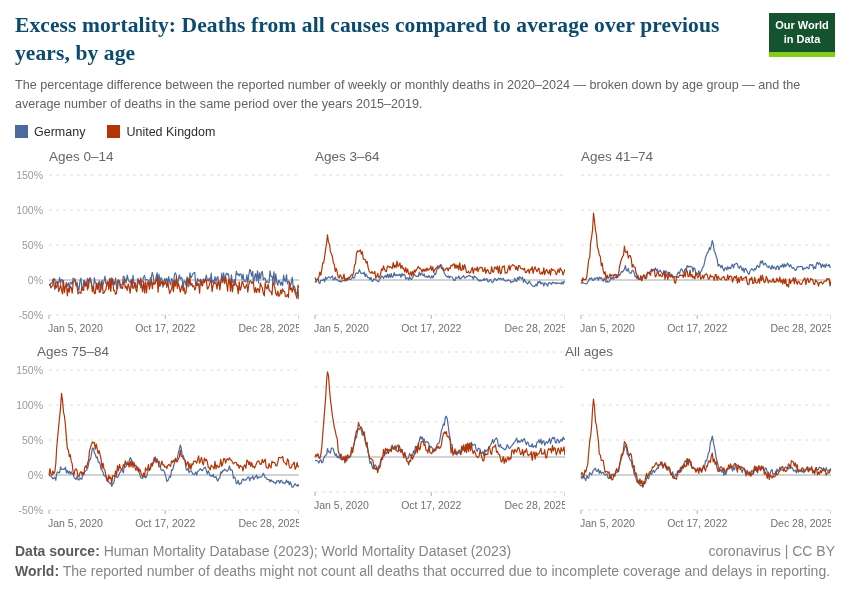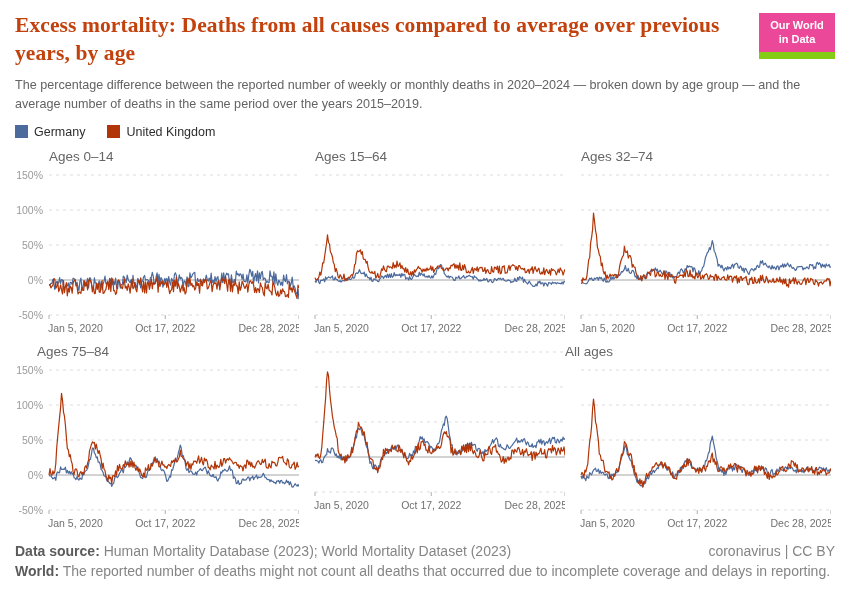--- a/index.html
+++ b/index.html
@@ -7,29 +7,29 @@
   body {
     width: 850px; height: 600px; overflow: hidden;
     font-family: "Liberation Sans", sans-serif;
     color: #333;
   }
   .page { padding: 12px 15px 0 15px; position: relative; }
   header { position: relative; }
   h1 {
     font-family: "Liberation Serif", serif;
     font-size: 21.5px; line-height: 1.28; font-weight: bold;
-    color: #c2410c; max-width: 720px; letter-spacing: .1px;
+    color: #0c4a6e; max-width: 720px; letter-spacing: .1px;
   }
   .subtitle {
     margin-top: 9px; font-size: 12.6px; line-height: 1.5;
     color: #636363; max-width: 805px;
   }
   .logo {
-    position: absolute; top: 1px; right: 0; width: 76px;
-    background: #ec4899; border-bottom: 7px solid #84cc16;
+    position: absolute; top: 1px; right: 0; width: 66px;
+    background: #14532d; border-bottom: 5px solid #84cc16;
     color: #fff; text-align: center; padding: 6px 3px 5px 3px;
     font-size: 11px; font-weight: bold; line-height: 1.25; cursor: pointer;
   }
   .logo span { display: block; }
   .legend { display: flex; gap: 22px; margin-top: 11px; align-items: center; }
   .legend-item { display: flex; align-items: center; gap: 6px; cursor: pointer; }
   .legend-swatch { width: 13px; height: 13px; display: inline-block; }
   .legend-label { font-size: 12.5px; color: #2d2d2d; }
   .grid { display: flex; flex-wrap: wrap; margin-top: 10px; width: 820px; }
   .panel { margin-bottom: 6px; }
@@ -83,40 +83,40 @@
           <line x1="150.25" x2="150.25" y1="148" y2="152" stroke="#9a9a9a" stroke-width="0.8"></line>
           <text x="150.25" y="165" text-anchor="middle" font-size="10.5" fill="#707070" font-family="Liberation Sans, sans-serif">Oct 17, 2022</text>
           <line x1="284" x2="284" y1="148" y2="152" stroke="#9a9a9a" stroke-width="0.8"></line>
           <text x="286" y="165" text-anchor="end" font-size="10.5" fill="#707070" font-family="Liberation Sans, sans-serif">Dec 28, 2025</text>
           <path d="M34.0 118.4L35.0 117.9L35.9 116.4L36.9 116.4L37.9 112.4L38.8 116.4L39.8 122.5L40.8 116.0L41.7 114.7L42.7 116.6L43.7 116.0L44.6 110.7L45.6 116.4L46.5 112.7L47.5 112.9L48.5 120.5L49.4 120.6L50.4 119.5L51.4 118.2L52.3 118.8L53.3 115.9L54.3 122.1L55.2 115.3L56.2 115.4L57.2 117.4L58.1 111.2L59.1 111.6L60.1 112.4L61.0 119.0L62.0 115.1L63.0 120.6L63.9 123.7L64.9 114.4L65.9 111.1L66.8 120.4L67.8 122.3L68.7 113.7L69.7 119.0L70.7 115.9L71.6 115.4L72.6 111.4L73.6 121.0L74.5 110.9L75.5 111.1L76.5 117.0L77.4 121.8L78.4 121.2L79.4 110.9L80.3 116.0L81.3 115.9L82.3 119.8L83.2 116.9L84.2 113.9L85.2 122.7L86.1 114.7L87.1 122.9L88.1 117.1L89.0 114.2L90.0 109.1L90.9 116.6L91.9 115.9L92.9 117.3L93.8 121.3L94.8 111.5L95.8 115.7L96.7 110.8L97.7 117.6L98.7 114.4L99.6 117.6L100.6 111.0L101.6 120.9L102.5 121.8L103.5 114.5L104.5 114.4L105.4 121.1L106.4 117.5L107.4 117.2L108.3 109.1L109.3 110.1L110.3 112.9L111.2 115.6L112.2 108.2L113.2 112.5L114.1 114.3L115.1 115.7L116.0 113.0L117.0 120.3L118.0 108.3L118.9 116.6L119.9 115.3L120.9 119.5L121.8 120.4L122.8 111.3L123.8 114.3L124.7 114.9L125.7 120.9L126.7 114.7L127.6 114.1L128.6 110.0L129.6 108.5L130.5 113.2L131.5 112.7L132.5 112.7L133.4 113.4L134.4 118.6L135.4 110.6L136.3 110.4L137.3 105.3L138.2 109.1L139.2 116.9L140.2 116.7L141.1 109.9L142.1 105.8L143.1 115.1L144.0 107.3L145.0 115.5L146.0 110.5L146.9 112.1L147.9 120.1L148.9 116.9L149.8 111.4L150.8 113.5L151.8 111.4L152.7 116.9L153.7 109.7L154.7 115.2L155.6 118.1L156.6 111.4L157.6 113.6L158.5 116.2L159.5 107.3L160.4 105.8L161.4 108.6L162.4 119.3L163.3 113.5L164.3 107.9L165.3 112.0L166.2 110.4L167.2 111.6L168.2 120.6L169.1 113.9L170.1 114.2L171.1 119.0L172.0 109.9L173.0 119.8L174.0 119.1L174.9 105.9L175.9 110.9L176.9 109.1L177.8 106.9L178.8 106.0L179.8 105.3L180.7 118.6L181.7 117.1L182.6 111.4L183.6 114.4L184.6 114.0L185.5 112.0L186.5 118.4L187.5 118.0L188.4 112.0L189.4 114.4L190.4 112.1L191.3 108.1L192.3 112.8L193.3 114.2L194.2 111.0L195.2 114.3L196.2 106.2L197.1 115.7L198.1 113.4L199.1 116.0L200.0 109.6L201.0 114.6L202.0 110.9L202.9 109.6L203.9 118.3L204.8 116.3L205.8 115.6L206.8 106.2L207.7 115.6L208.7 105.8L209.7 114.6L210.6 108.7L211.6 106.2L212.6 107.7L213.5 106.8L214.5 117.0L215.5 117.3L216.4 107.8L217.4 114.9L218.4 116.0L219.3 112.4L220.3 115.5L221.3 104.2L222.2 107.7L223.2 106.8L224.2 109.0L225.1 106.7L226.1 107.6L227.1 112.4L228.0 107.1L229.0 114.3L229.9 114.3L230.9 114.9L231.9 107.8L232.8 116.1L233.8 108.0L234.8 102.4L235.7 104.1L236.7 109.1L237.7 104.4L238.6 116.1L239.6 109.7L240.6 106.5L241.5 113.9L242.5 103.9L243.5 116.0L244.4 105.9L245.4 111.7L246.4 105.6L247.3 104.5L248.3 112.6L249.3 111.2L250.2 111.3L251.2 115.6L252.1 114.1L253.1 115.3L254.1 115.6L255.0 103.9L256.0 109.5L257.0 109.4L257.9 114.4L258.9 104.8L259.9 117.1L260.8 106.8L261.8 115.0L262.8 118.3L263.7 113.3L264.7 114.5L265.7 118.1L266.6 115.1L267.6 118.7L268.6 108.2L269.5 112.9L270.5 114.7L271.5 107.5L272.4 116.8L273.4 114.1L274.3 114.7L275.3 119.1L276.3 116.0L277.2 110.1L278.2 119.9L279.2 118.9L280.1 121.3L281.1 126.6L282.1 126.5L283.0 122.3L284.0 132.3" fill="none" stroke="#4C6A9C" stroke-width="1.2" stroke-linejoin="round"></path>
           <path d="M34.0 117.6L35.0 117.7L35.9 120.8L36.9 119.4L37.9 118.2L38.8 111.5L39.8 112.2L40.8 121.3L41.7 119.9L42.7 114.5L43.7 124.6L44.6 122.3L45.6 117.9L46.5 122.7L47.5 127.0L48.5 113.5L49.4 125.6L50.4 120.0L51.4 115.7L52.3 128.8L53.3 121.3L54.3 125.2L55.2 119.5L56.2 120.4L57.2 126.2L58.1 116.2L59.1 113.6L60.1 112.7L61.0 117.7L62.0 119.4L63.0 127.0L63.9 125.3L64.9 125.2L65.9 126.3L66.8 120.3L67.8 123.3L68.7 123.4L69.7 113.8L70.7 119.1L71.6 115.7L72.6 122.9L73.6 113.4L74.5 112.2L75.5 114.1L76.5 116.5L77.4 124.9L78.4 119.4L79.4 126.7L80.3 126.5L81.3 116.4L82.3 122.4L83.2 116.3L84.2 125.0L85.2 125.4L86.1 117.3L87.1 113.6L88.1 126.5L89.0 126.0L90.0 123.7L90.9 122.4L91.9 116.2L92.9 114.1L93.8 122.6L94.8 111.3L95.8 124.5L96.7 113.2L97.7 111.8L98.7 123.6L99.6 123.6L100.6 127.3L101.6 125.8L102.5 114.3L103.5 112.9L104.5 114.3L105.4 119.2L106.4 120.5L107.4 121.7L108.3 117.2L109.3 111.8L110.3 121.1L111.2 119.3L112.2 123.3L113.2 116.9L114.1 120.0L115.1 126.1L116.0 117.8L117.0 112.1L118.0 121.6L118.9 120.9L119.9 115.7L120.9 122.6L121.8 124.9L122.8 116.1L123.8 113.4L124.7 117.3L125.7 110.8L126.7 118.3L127.6 124.8L128.6 114.3L129.6 126.0L130.5 114.8L131.5 126.0L132.5 114.8L133.4 116.0L134.4 122.4L135.4 117.8L136.3 111.7L137.3 121.8L138.2 115.1L139.2 117.2L140.2 116.4L141.1 114.1L142.1 109.7L143.1 125.2L144.0 113.5L145.0 119.5L146.0 114.3L146.9 116.9L147.9 113.8L148.9 117.8L149.8 116.7L150.8 114.0L151.8 120.3L152.7 114.1L153.7 121.1L154.7 126.6L155.6 123.8L156.6 122.6L157.6 115.3L158.5 124.6L159.5 113.4L160.4 119.1L161.4 110.0L162.4 121.4L163.3 116.3L164.3 119.6L165.3 125.2L166.2 121.6L167.2 117.9L168.2 124.0L169.1 120.7L170.1 127.0L171.1 125.2L172.0 113.5L173.0 111.1L174.0 116.7L174.9 111.4L175.9 118.4L176.9 116.5L177.8 119.8L178.8 118.6L179.8 123.1L180.7 121.0L181.7 115.0L182.6 118.5L183.6 116.6L184.6 126.2L185.5 112.9L186.5 114.7L187.5 119.0L188.4 112.0L189.4 115.7L190.4 112.7L191.3 112.6L192.3 122.0L193.3 121.0L194.2 118.4L195.2 114.8L196.2 113.4L197.1 124.6L198.1 118.3L199.1 115.6L200.0 116.5L201.0 115.6L202.0 122.2L202.9 114.8L203.9 113.7L204.8 123.0L205.8 115.5L206.8 110.7L207.7 113.6L208.7 112.2L209.7 116.7L210.6 109.5L211.6 116.2L212.6 124.2L213.5 113.7L214.5 112.2L215.5 124.1L216.4 111.5L217.4 125.0L218.4 117.3L219.3 118.4L220.3 114.0L221.3 118.8L222.2 118.9L223.2 126.7L224.2 114.9L225.1 123.5L226.1 120.8L227.1 114.4L228.0 116.1L229.0 119.6L229.9 121.5L230.9 119.2L231.9 117.1L232.8 125.2L233.8 117.9L234.8 114.1L235.7 113.9L236.7 116.4L237.7 114.7L238.6 117.8L239.6 125.5L240.6 120.7L241.5 125.7L242.5 121.6L243.5 122.3L244.4 125.5L245.4 115.9L246.4 119.3L247.3 120.5L248.3 126.4L249.3 128.9L250.2 115.8L251.2 121.0L252.1 121.9L253.1 117.0L254.1 123.2L255.0 124.0L256.0 124.9L257.0 128.0L257.9 114.4L258.9 117.7L259.9 120.8L260.8 126.6L261.8 128.7L262.8 124.0L263.7 129.3L264.7 128.4L265.7 122.8L266.6 126.8L267.6 121.8L268.6 124.5L269.5 124.5L270.5 129.6L271.5 129.3L272.4 127.5L273.4 130.5L274.3 115.3L275.3 122.6L276.3 120.9L277.2 125.1L278.2 119.9L279.2 122.7L280.1 125.9L281.1 128.5L282.1 131.6L283.0 118.1L284.0 120.9" fill="none" stroke="#B13507" stroke-width="1.2" stroke-linejoin="round"></path>
         </svg>
   </div>
 
   <div class="panel">
-    <div class="panel-title" style="margin-left: 16px;">Ages 15–64</div>
+    <div class="panel-title" style="margin-left: 16px;">Ages 3–64</div>
     <svg class="panel-svg" xmlns="http://www.w3.org/2000/svg" width="266" height="167" viewBox="0 0 266 167">
           <line x1="16" x2="266" y1="8" y2="8" stroke="#dcdcdc" stroke-width="1" stroke-dasharray="3,4"></line>
           <line x1="16" x2="266" y1="43" y2="43" stroke="#dcdcdc" stroke-width="1" stroke-dasharray="3,4"></line>
           <line x1="16" x2="266" y1="78" y2="78" stroke="#dcdcdc" stroke-width="1" stroke-dasharray="3,4"></line>
           <line x1="16" x2="266" y1="113" y2="113" stroke="#a6a6a6" stroke-width="1"></line>
           <line x1="16" x2="266" y1="148" y2="148" stroke="#dcdcdc" stroke-width="1" stroke-dasharray="3,4"></line>
           <line x1="16" x2="16" y1="148" y2="152" stroke="#9a9a9a" stroke-width="0.8"></line>
           <text x="15" y="165" text-anchor="start" font-size="10.5" fill="#707070" font-family="Liberation Sans, sans-serif">Jan 5, 2020</text>
           <line x1="132.25" x2="132.25" y1="148" y2="152" stroke="#9a9a9a" stroke-width="0.8"></line>
           <text x="132.25" y="165" text-anchor="middle" font-size="10.5" fill="#707070" font-family="Liberation Sans, sans-serif">Oct 17, 2022</text>
           <line x1="266" x2="266" y1="148" y2="152" stroke="#9a9a9a" stroke-width="0.8"></line>
           <text x="268" y="165" text-anchor="end" font-size="10.5" fill="#707070" font-family="Liberation Sans, sans-serif">Dec 28, 2025</text>
           <path d="M16.0 114.0L17.0 115.3L17.9 113.0L18.9 111.5L19.9 115.6L20.8 116.5L21.8 113.3L22.8 113.4L23.7 113.3L24.7 111.9L25.7 114.8L26.6 109.9L27.6 112.3L28.5 110.8L29.5 109.8L30.5 110.4L31.4 111.1L32.4 109.9L33.4 109.0L34.3 112.8L35.3 112.7L36.3 110.0L37.2 112.7L38.2 112.7L39.2 113.9L40.1 114.6L41.1 113.5L42.1 115.1L43.0 113.9L44.0 113.7L45.0 113.4L45.9 114.1L46.9 111.8L47.9 111.6L48.8 113.0L49.8 111.6L50.7 112.3L51.7 112.5L52.7 111.6L53.6 109.5L54.6 111.1L55.6 110.7L56.5 106.8L57.5 105.9L58.5 106.5L59.4 105.5L60.4 102.6L61.4 104.9L62.3 106.7L63.3 106.2L64.3 106.7L65.2 105.1L66.2 109.6L67.2 107.0L68.1 109.4L69.1 110.8L70.1 110.5L71.0 112.9L72.0 110.2L72.9 114.2L73.9 114.3L74.9 111.7L75.8 112.3L76.8 112.9L77.8 113.2L78.7 114.4L79.7 114.7L80.7 111.9L81.6 111.3L82.6 108.9L83.6 109.5L84.5 111.5L85.5 109.5L86.5 108.4L87.4 110.6L88.4 107.2L89.4 110.6L90.3 107.1L91.3 110.5L92.3 106.6L93.2 110.4L94.2 109.3L95.2 105.6L96.1 108.9L97.1 107.5L98.0 108.5L99.0 107.7L100.0 108.5L100.9 107.0L101.9 110.3L102.9 106.4L103.8 108.8L104.8 107.4L105.8 107.5L106.7 112.2L107.7 110.8L108.7 111.0L109.6 113.0L110.6 109.5L111.6 112.0L112.5 112.5L113.5 110.6L114.5 109.0L115.4 107.4L116.4 108.6L117.4 109.6L118.3 109.0L119.3 109.6L120.2 105.3L121.2 108.4L122.2 106.1L123.1 107.2L124.1 108.8L125.1 106.9L126.0 109.8L127.0 110.0L128.0 109.2L128.9 110.5L129.9 108.6L130.9 110.3L131.8 111.2L132.8 108.8L133.8 111.0L134.7 109.1L135.7 106.4L136.7 107.4L137.6 103.9L138.6 99.7L139.6 101.7L140.5 99.9L141.5 97.6L142.4 98.0L143.4 101.5L144.4 101.0L145.3 106.7L146.3 107.7L147.3 109.3L148.2 110.1L149.2 108.8L150.2 111.1L151.1 109.3L152.1 109.8L153.1 110.0L154.0 111.5L155.0 113.4L156.0 113.5L156.9 110.1L157.9 111.2L158.9 111.0L159.8 108.9L160.8 111.8L161.8 111.7L162.7 110.4L163.7 109.8L164.6 108.5L165.6 110.9L166.6 111.0L167.5 109.4L168.5 109.6L169.5 108.8L170.4 108.4L171.4 109.5L172.4 109.8L173.3 109.7L174.3 112.2L175.3 108.9L176.2 110.1L177.2 110.3L178.2 111.8L179.1 112.6L180.1 114.1L181.1 112.8L182.0 114.1L183.0 113.3L184.0 113.5L184.9 111.4L185.9 113.3L186.8 112.4L187.8 111.5L188.8 114.6L189.7 114.8L190.7 112.9L191.7 112.5L192.6 114.9L193.6 115.7L194.6 114.3L195.5 111.5L196.5 112.0L197.5 113.5L198.4 112.5L199.4 111.3L200.4 112.1L201.3 111.2L202.3 112.8L203.3 112.1L204.2 111.3L205.2 113.4L206.2 113.7L207.1 114.1L208.1 113.9L209.1 112.8L210.0 113.5L211.0 113.5L211.9 115.7L212.9 114.6L213.9 114.8L214.8 114.7L215.8 111.2L216.8 114.0L217.7 114.4L218.7 110.3L219.7 112.9L220.6 109.7L221.6 110.9L222.6 111.9L223.5 110.1L224.5 115.4L225.5 112.2L226.4 114.6L227.4 115.5L228.4 117.0L229.3 116.0L230.3 114.0L231.3 116.1L232.2 117.3L233.2 118.3L234.1 119.3L235.1 119.4L236.1 118.9L237.0 117.1L238.0 118.9L239.0 114.7L239.9 115.9L240.9 114.1L241.9 117.0L242.8 116.0L243.8 115.7L244.8 119.1L245.7 116.0L246.7 116.1L247.7 117.6L248.6 119.1L249.6 115.6L250.6 115.8L251.5 116.0L252.5 117.3L253.5 115.1L254.4 116.2L255.4 115.8L256.3 115.6L257.3 116.8L258.3 115.7L259.2 116.2L260.2 116.3L261.2 116.3L262.1 116.9L263.1 115.1L264.1 117.0L265.0 114.4L266.0 115.0" fill="none" stroke="#4C6A9C" stroke-width="1.2" stroke-linejoin="round"></path>
           <path d="M16.0 110.6L17.0 113.2L17.9 112.6L18.9 112.1L19.9 110.1L20.8 105.0L21.8 108.2L22.8 102.7L23.7 95.9L24.7 95.9L25.7 89.0L26.6 82.6L27.6 76.0L28.5 67.8L29.5 75.5L30.5 77.0L31.4 84.7L32.4 86.7L33.4 89.7L34.3 95.5L35.3 97.6L36.3 104.7L37.2 101.5L38.2 105.1L39.2 110.1L40.1 111.2L41.1 107.7L42.1 109.3L43.0 112.0L44.0 111.5L45.0 107.0L45.9 113.2L46.9 111.8L47.9 113.6L48.8 110.9L49.8 110.2L50.7 111.0L51.7 108.7L52.7 107.6L53.6 108.6L54.6 105.5L55.6 97.7L56.5 96.8L57.5 86.5L58.5 83.8L59.4 84.6L60.4 84.1L61.4 82.8L62.3 87.2L63.3 84.6L64.3 92.0L65.2 92.4L66.2 92.4L67.2 96.1L68.1 94.3L69.1 100.3L70.1 104.1L71.0 105.4L72.0 106.1L72.9 104.5L73.9 106.5L74.9 106.3L75.8 104.4L76.8 111.2L77.8 109.7L78.7 106.4L79.7 110.7L80.7 110.1L81.6 106.6L82.6 101.8L83.6 103.3L84.5 98.9L85.5 102.3L86.5 104.2L87.4 104.7L88.4 99.2L89.4 99.2L90.3 100.5L91.3 99.8L92.3 100.4L93.2 101.5L94.2 95.5L95.2 100.8L96.1 98.0L97.1 100.6L98.0 94.1L99.0 99.5L100.0 98.3L100.9 95.9L101.9 101.3L102.9 98.4L103.8 101.6L104.8 101.4L105.8 105.1L106.7 100.6L107.7 105.7L108.7 102.0L109.6 107.0L110.6 107.9L111.6 104.8L112.5 109.0L113.5 104.5L114.5 108.1L115.4 102.8L116.4 105.1L117.4 102.7L118.3 101.6L119.3 99.4L120.2 101.3L121.2 101.2L122.2 102.8L123.1 105.1L124.1 102.0L125.1 104.3L126.0 102.1L127.0 104.2L128.0 100.9L128.9 103.4L129.9 102.0L130.9 102.3L131.8 98.9L132.8 103.3L133.8 99.8L134.7 105.3L135.7 103.0L136.7 101.4L137.6 100.9L138.6 99.2L139.6 99.0L140.5 99.2L141.5 98.9L142.4 101.4L143.4 101.6L144.4 103.8L145.3 103.0L146.3 102.9L147.3 101.0L148.2 101.0L149.2 103.8L150.2 100.8L151.1 101.7L152.1 98.2L153.1 98.8L154.0 97.6L155.0 96.7L156.0 101.4L156.9 97.6L157.9 101.2L158.9 98.1L159.8 102.8L160.8 95.9L161.8 103.1L162.7 103.5L163.7 98.2L164.6 102.6L165.6 97.6L166.6 101.1L167.5 105.7L168.5 105.7L169.5 104.1L170.4 106.0L171.4 105.6L172.4 102.8L173.3 100.4L174.3 106.3L175.3 101.6L176.2 101.8L177.2 103.5L178.2 99.9L179.1 104.6L180.1 101.4L181.1 100.3L182.0 100.8L183.0 100.3L184.0 104.5L184.9 103.9L185.9 100.6L186.8 106.3L187.8 103.3L188.8 102.6L189.7 105.4L190.7 106.7L191.7 106.5L192.6 99.7L193.6 104.8L194.6 105.2L195.5 100.1L196.5 100.6L197.5 102.4L198.4 99.0L199.4 105.8L200.4 99.2L201.3 106.9L202.3 106.1L203.3 99.7L204.2 99.8L205.2 98.7L206.2 106.2L207.1 105.9L208.1 105.9L209.1 101.3L210.0 98.3L211.0 103.4L211.9 99.2L212.9 98.7L213.9 97.7L214.8 98.5L215.8 98.8L216.8 102.7L217.7 99.6L218.7 103.5L219.7 98.6L220.6 98.7L221.6 101.1L222.6 102.0L223.5 101.4L224.5 102.7L225.5 101.5L226.4 105.6L227.4 105.4L228.4 103.6L229.3 102.4L230.3 106.3L231.3 102.0L232.2 102.8L233.2 99.7L234.1 106.3L235.1 102.1L236.1 99.7L237.0 102.8L238.0 104.7L239.0 102.2L239.9 101.2L240.9 106.3L241.9 107.2L242.8 105.1L243.8 106.9L244.8 100.8L245.7 107.6L246.7 103.8L247.7 102.4L248.6 105.1L249.6 106.6L250.6 102.8L251.5 108.2L252.5 101.5L253.5 103.4L254.4 102.6L255.4 103.6L256.3 104.4L257.3 107.9L258.3 105.4L259.2 102.1L260.2 105.6L261.2 100.9L262.1 102.8L263.1 104.2L264.1 108.0L265.0 105.1L266.0 102.3" fill="none" stroke="#B13507" stroke-width="1.2" stroke-linejoin="round"></path>
         </svg>
   </div>
 
   <div class="panel">
-    <div class="panel-title" style="margin-left: 16px;">Ages 32–74</div>
+    <div class="panel-title" style="margin-left: 16px;">Ages 41–74</div>
     <svg class="panel-svg" xmlns="http://www.w3.org/2000/svg" width="266" height="167" viewBox="0 0 266 167">
           <line x1="16" x2="266" y1="8" y2="8" stroke="#dcdcdc" stroke-width="1" stroke-dasharray="3,4"></line>
           <line x1="16" x2="266" y1="43" y2="43" stroke="#dcdcdc" stroke-width="1" stroke-dasharray="3,4"></line>
           <line x1="16" x2="266" y1="78" y2="78" stroke="#dcdcdc" stroke-width="1" stroke-dasharray="3,4"></line>
           <line x1="16" x2="266" y1="113" y2="113" stroke="#a6a6a6" stroke-width="1"></line>
           <line x1="16" x2="266" y1="148" y2="148" stroke="#dcdcdc" stroke-width="1" stroke-dasharray="3,4"></line>
           <line x1="16" x2="16" y1="148" y2="152" stroke="#9a9a9a" stroke-width="0.8"></line>
           <text x="15" y="165" text-anchor="start" font-size="10.5" fill="#707070" font-family="Liberation Sans, sans-serif">Jan 5, 2020</text>
           <line x1="132.25" x2="132.25" y1="148" y2="152" stroke="#9a9a9a" stroke-width="0.8"></line>
           <text x="132.25" y="165" text-anchor="middle" font-size="10.5" fill="#707070" font-family="Liberation Sans, sans-serif">Oct 17, 2022</text>

